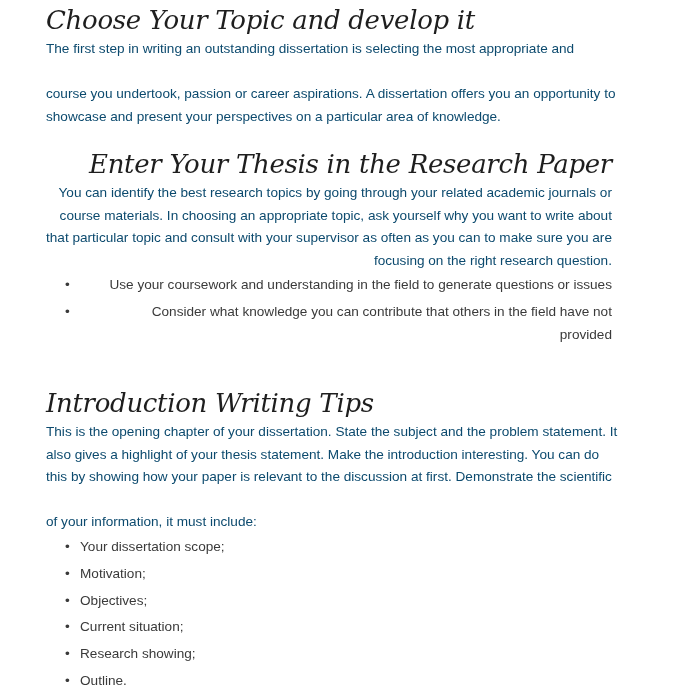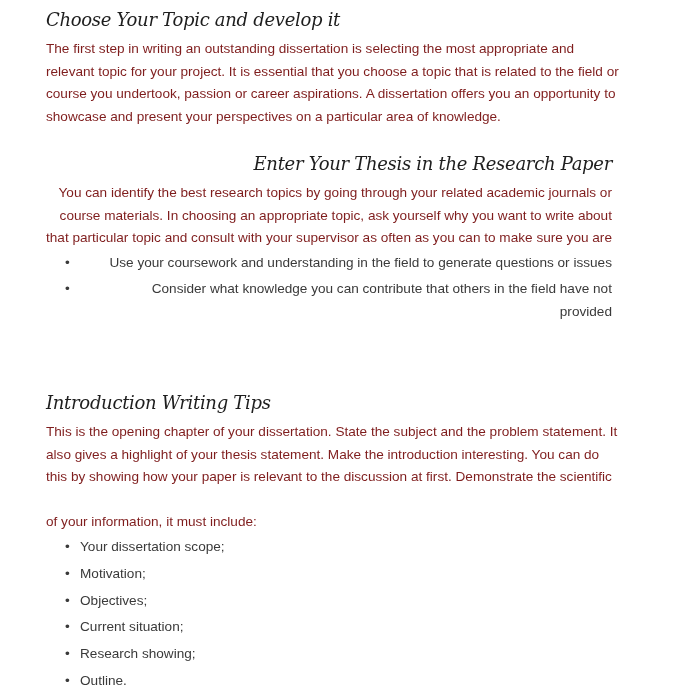--- a/index.html
+++ b/index.html
@@ -1,26 +1,26 @@
 <!DOCTYPE html>
 <html><head>
 <meta charset="utf-8">
 <style>
   html, body { margin: 0; padding: 0; background: #ffffff; }
   body { width: 700px; height: 700px; overflow: hidden; position: relative; }
   .page { position: absolute; left: 46px; top: 0; width: 640px; }
   h2 {
     font-family: "DejaVu Serif", "Liberation Serif", serif;
     font-style: italic; font-weight: normal;
-    font-size: 18px; color: #1e1e1e; margin: 0; line-height: 36px;
+    font-size: 26px; color: #1e1e1e; margin: 0; line-height: 36px;
     letter-spacing: -0.3px;
   }
   p {
     font-family: "Liberation Sans", sans-serif;
-    font-size: 13.6px; color: #7f1d1d; margin: 0; line-height: 22.6px;
+    font-size: 13.6px; color: #0c4a6e; margin: 0; line-height: 22.6px;
   }
   ul { margin: 0; padding: 0 0 0 34px; list-style: none; }
   li {
     font-family: "Liberation Sans", sans-serif;
     font-size: 13.6px; color: #3a3a3a; line-height: 22.6px;
     position: relative; margin-bottom: 4px;
   }
   li .bullet { position: absolute; left: -15px; top: 0; }
   #s1 { position: absolute; top: 2px; }
   #s2 { position: absolute; top: 146px; text-align: right; }
@@ -28,32 +28,33 @@
   #s3 li { margin-bottom: 4.2px; }
 </style>
 </head>
 <body>
 
 <div class="page">
   <section id="s1">
     <h2>Choose Your Topic and develop it</h2>
     <p>
       <span>The first step in writing an outstanding dissertation is selecting the most appropriate and</span><br>
-      <span>relevant topic for your project. It is essential that you choose a topic that is related to the field or</span><br>
+      <br>
       <span>course you undertook, passion or career aspirations. A dissertation offers you an opportunity to</span><br>
       <span>showcase and present your perspectives on a particular area of knowledge.</span>
     </p>
   </section>
 
   <section id="s2">
     <h2>Enter Your Thesis in the Research Paper</h2>
     <p>
       <span>You can identify the best research topics by going through your related academic journals or</span><br>
       <span>course materials. In choosing an appropriate topic, ask yourself why you want to write about</span><br>
       <span>that particular topic and consult with your supervisor as often as you can to make sure you are</span><br>
+      <span>focusing on the right research question.</span>
     </p>
     <ul style="margin-top:2px">
       <li><span class="bullet">•</span><span>Use your coursework and understanding in the field to generate questions or issues</span><br></li>
       <li><span class="bullet">•</span><span>Consider what knowledge you can contribute that others in the field have not</span><br><span>provided</span></li>
     </ul>
   </section>
 
   <section id="s3">
     <h2>Introduction Writing Tips</h2>
     <p>

